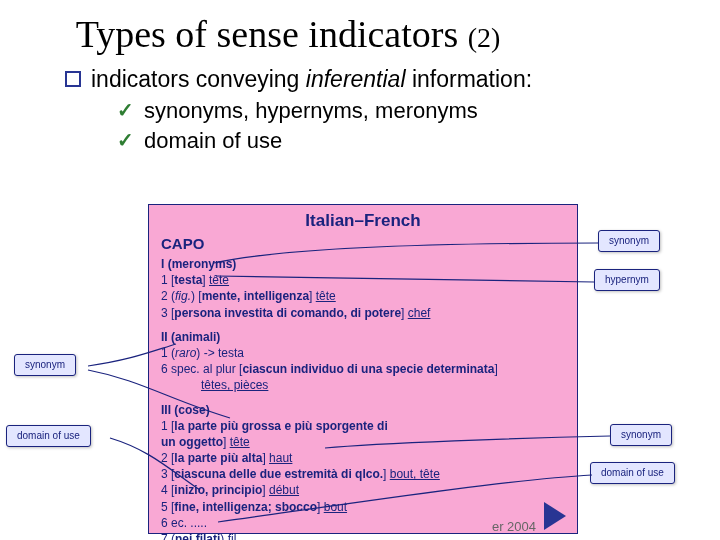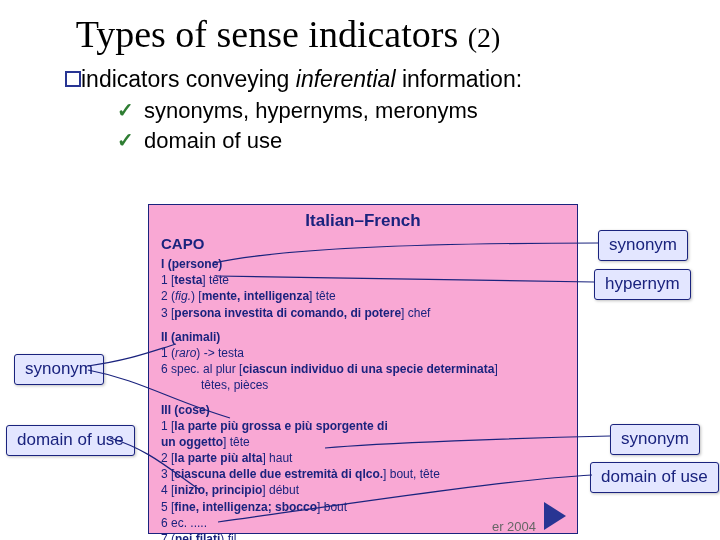--- a/index.html
+++ b/index.html
@@ -1,34 +1,34 @@
 <!DOCTYPE html>
 <html><head>
 <meta charset="utf-8">
 <style>
   * { box-sizing: border-box; margin: 0; padding: 0; }
   html, body { width: 720px; height: 540px; font-family: Arial, Helvetica, sans-serif; background: #fff; overflow: hidden; }
   .slide { position: relative; width: 576px; height: 540px; background: #fff; }
   .title { text-align: center; font-size: 38px; font-weight: 400; color: #000; padding: 12px 10px 6px; font-family: "Times New Roman", serif; }
   .title-sub { font-size: 28px; }
   .body { padding-left: 65px; }
-  .bullet-row { display: flex; align-items: flex-start; font-size: 23px; color: #000; line-height: 1.2; margin-top: 4px; }
+  .bullet-row { display: flex; align-items: flex-start; gap: 10px; font-size: 23px; color: #000; line-height: 1.2; margin-top: 4px; }
   .sq { width: 16px; height: 16px; border: 2px solid #283593; display: inline-block; flex-shrink:0; margin-top:5px; }
   .ital { font-style: italic; }
   .sub-row { display: flex; align-items: flex-start; gap: 9px; font-size: 22px; padding-left: 52px; margin-top: 4px; line-height:1.2; }
   .check { color: #2e7d32; font-weight: bold; font-size: 20px; width:18px; flex-shrink:0; }
   .frame { position: absolute; left: 148px; top: 204px; width: 430px; height: 330px; background: #f9a8d4; border: 1.5px solid #1a237e; }
   .frame-title { text-align: center; font-size: 17px; font-weight: bold; color: #1a237e; padding: 6px 0 2px; }
   .frame-sub { font-size: 15px; font-weight: bold; color: #1a237e; padding: 2px 12px 4px; }
   .entry { font-size: 12px; color: #1a237e; padding: 0 12px; line-height: 1.35; }
   .entry-block { margin-bottom: 8px; }
   .b { font-weight: bold; }
-  .u { }
+  .u { text-decoration: underline; }
   .indent { padding-left: 40px; }
-  .labelbox { position: absolute; background: #e3e6ff; border: 1px solid #1a237e; color: #1a237e; font-size: 17px; padding: 4px 10px 5px; border-radius: 3px; box-shadow: 1px 1px 3px rgba(0,0,0,.25); white-space: nowrap; }
+  .labelbox { position: absolute; background: #e3e6ff; border: 1px solid #1a237e; color: #1a237e; font-size: 10px; padding: 4px 10px 5px; border-radius: 3px; box-shadow: 1px 1px 3px rgba(0,0,0,.25); white-space: nowrap; }
   svg.conn { position: absolute; left:0; top:0; width:720px; height:540px; pointer-events:none; }
   .footer { position:absolute; right:40px; bottom:6px; font-size:13px; color:#666; }
   .navtri { position:absolute; right:10px; bottom:10px; width:0; height:0; border-top:14px solid transparent; border-bottom:14px solid transparent; border-left:22px solid #283593; cursor:pointer; }
 </style>
 </head>
 <body>
 
 <div class="slide">
 
   <div class="title">
@@ -50,21 +50,21 @@
       <span class="check">✓</span>
       <span>domain of use</span>
     </div>
   </div>
 
   <div class="frame">
     <div class="frame-title">Italian–French</div>
     <div class="frame-sub">CAPO</div>
 
     <div class="entry entry-block">
-      <div><span class="b">I (persone)</span></div>
+      <div><span class="b">I (meronyms)</span></div>
       <div><span>1 [</span><span class="b">testa</span><span>] </span><span class="u">tête</span></div>
       <div><span>2 (</span><span class="ital">fig.</span><span>) [</span><span class="b">mente, intelligenza</span><span>] </span><span class="u">tête</span></div>
       <div><span>3 [</span><span class="b">persona investita di comando, di potere</span><span>] </span><span class="u">chef</span></div>
     </div>
 
     <div class="entry entry-block">
       <div><span class="b">II (animali)</span></div>
       <div><span>1 (</span><span class="ital">raro</span><span>) -&gt; testa</span></div>
       <div><span>6 spec. al plur [</span><span class="b">ciascun individuo di una specie determinata</span><span>]</span></div>
       <div class="indent"><span class="u">têtes, pièces</span></div>

